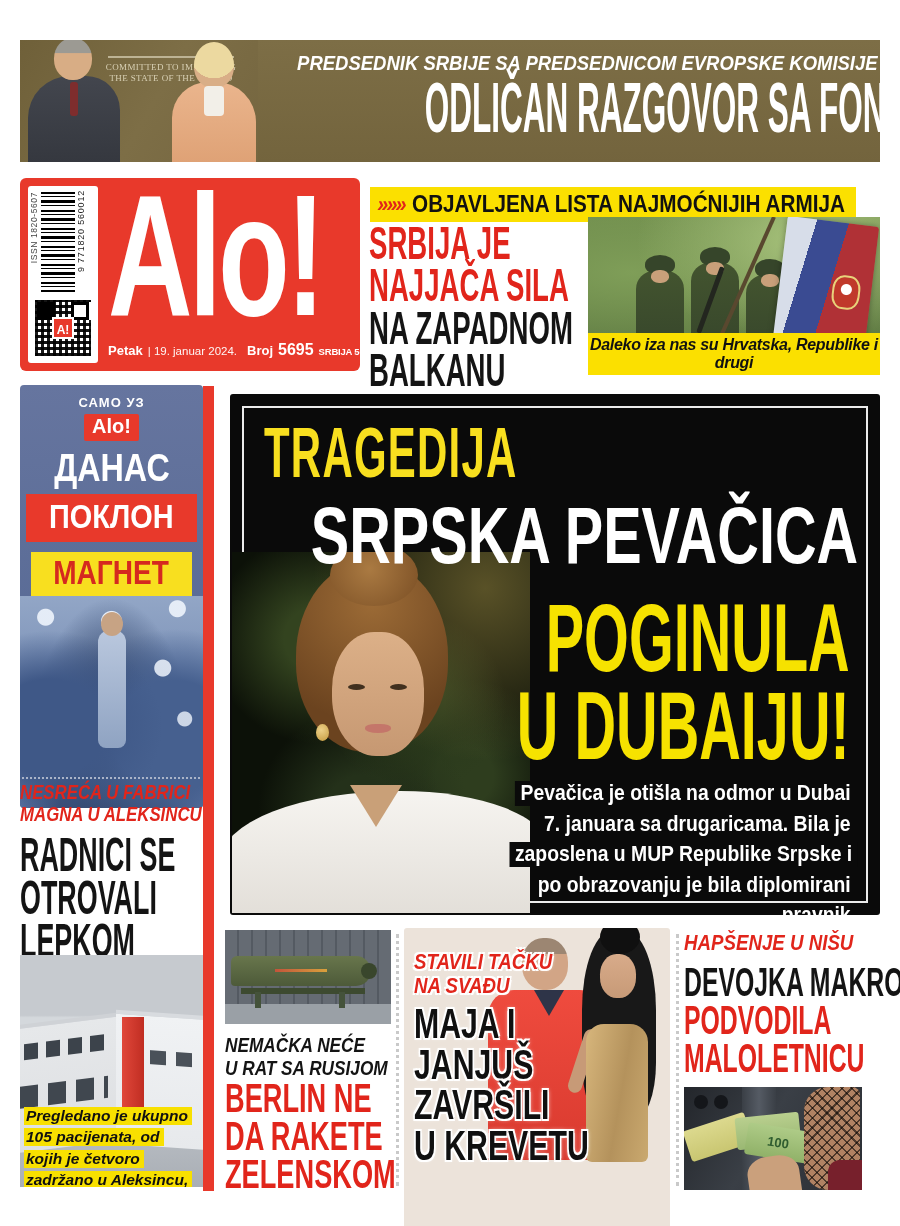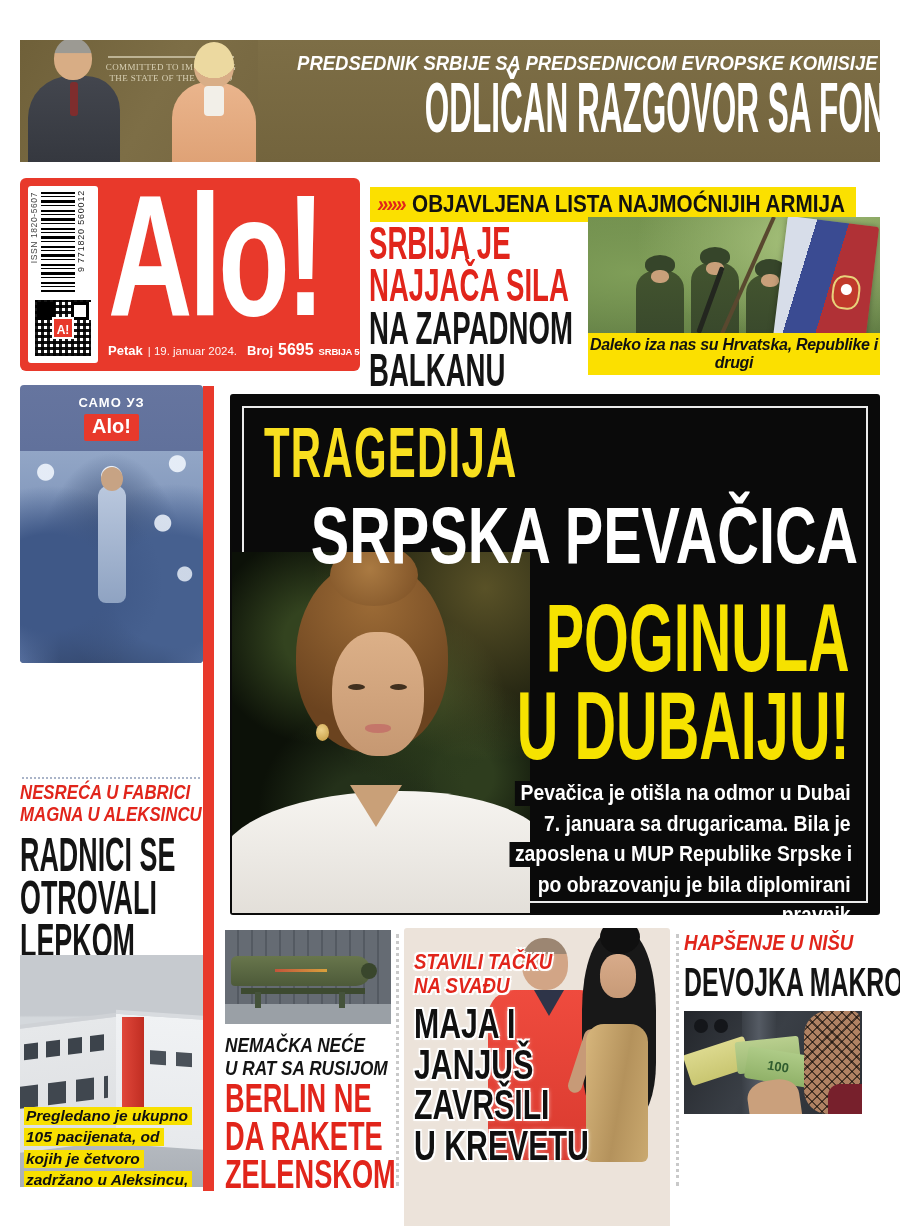--- a/index.html
+++ b/index.html
@@ -101,21 +101,21 @@
         background:linear-gradient(100deg,#d7dde9 0 26%,#3a4b92 26% 54%,#b03136 54%);
         border-radius:3px; box-shadow:0 0 6px rgba(0,0,0,.35); }
   .flag::after { content:""; position:absolute; left:58%; top:42%; width:24px; height:30px;
         background:radial-gradient(circle at 50% 40%, #fff 0 5px, #c0392b 6px); border-radius:40%;
         border:2px solid #e8d27a; }
   .army-caption { position:absolute; left:0; right:0; bottom:0; background:#fbe000; color:#111;
         font-style:italic; font-weight:900; font-size:16px; text-align:center; padding:3px 0;
         letter-spacing:-.3px; }
 
   
-  .promo { position:absolute; left:20px; top:385px; width:183px; height:278px; border-radius:4px;
+  .promo { position:absolute; left:20px; top:385px; width:183px; height:423px; border-radius:4px;
         background:linear-gradient(#66759f,#50648f); overflow:hidden; display:flex;
         flex-direction:column; align-items:center; }
   .p-samo { margin-top:10px; color:#fff; font-weight:800; font-size:13px; letter-spacing:1px; }
   .p-alo { margin-top:4px; background:#e8392b; color:#fff; font-weight:900; font-size:20px;
         padding:1px 8px 3px; border-radius:2px; }
   .p-danas { margin-top:6px; color:#fff; font-weight:800; font-size:38px;
         transform:scaleX(.85); white-space:nowrap; }
   .p-poklon { margin-top:4px; background:#e8392b; color:#fff; font-weight:800; font-size:34px;
         padding:3px 12px 6px; white-space:nowrap; }
   .p-poklon span, .p-magnet span { display:inline-block; transform:scaleX(.85); }
@@ -441,20 +441,24 @@
       <div class="line">ZAVRŠILI</div>
       <div class="line">U KREVETU</div>
     </div>
   </section>
 
   <div class="vdot vd2"></div>
 
   <section class="nis">
     <div class="nis-kicker">HAPŠENJE U NIŠU</div>
     <div class="nis-black">DEVOJKA MAKRO</div>
+    <div class="nis-red">
+      <div class="line">PODVODILA</div>
+      <div class="line">MALOLETNICU</div>
+    </div>
     <div class="money-photo">
       <div class="money-console"></div>
       <div class="money-vent"></div>
       <div class="bill bill-1"></div>
       <div class="bill bill-2"></div>
       <div class="bill bill-3">100</div>
       <div class="money-hand"></div>
       <div class="money-legs"></div>
       <div class="money-net"></div>
       <div class="money-dress"></div>

